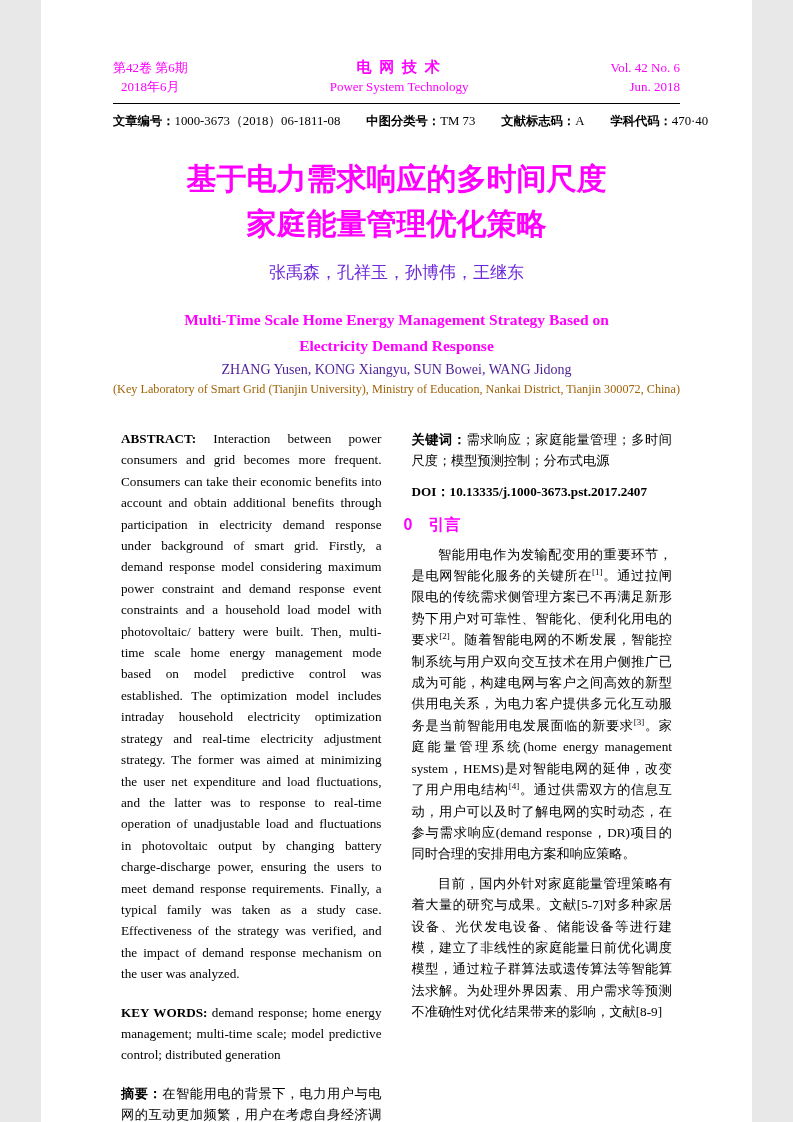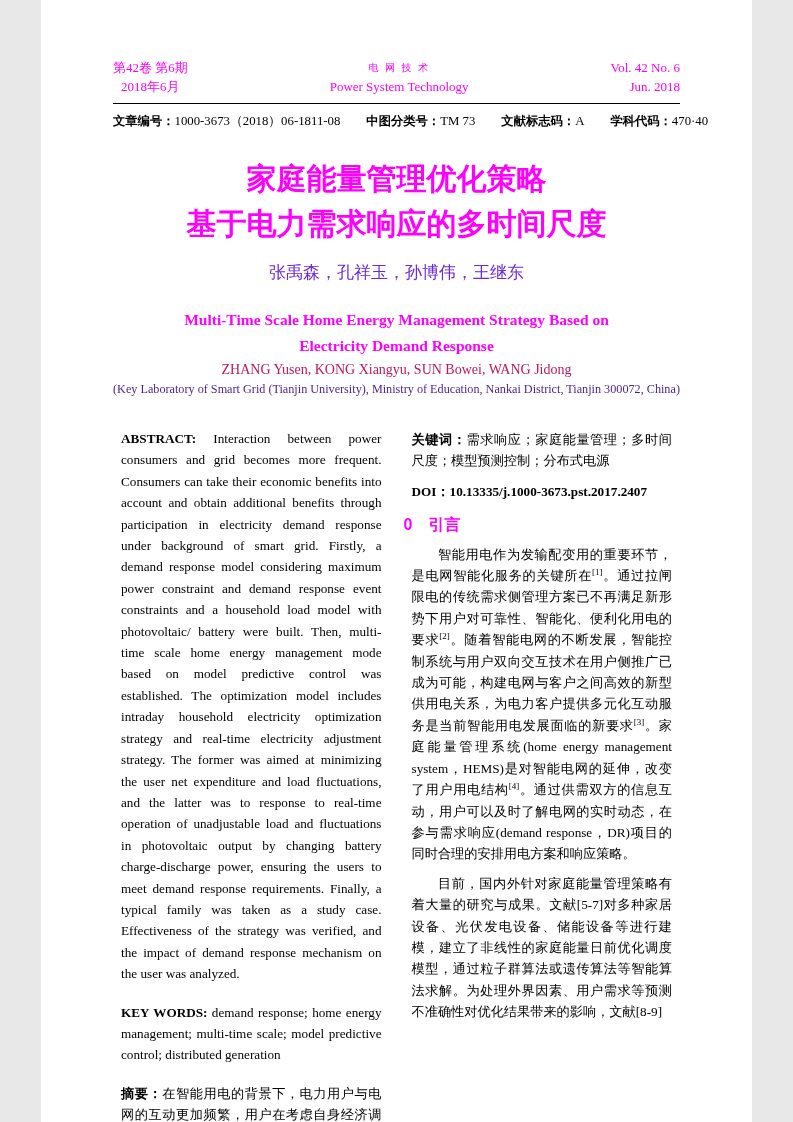--- a/index.html
+++ b/index.html
@@ -9,34 +9,34 @@
     box-sizing: border-box; padding: 58px 72px 0 72px;
     font-family: "Liberation Serif", "DejaVu Serif", serif;
     color: #000;
   }
   
   .jheader { display: flex; justify-content: space-between; align-items: flex-start;
     font-size: 13px; line-height: 19px; color: #ff00ff; }
   .jheader .hl { text-align: left; }
   .jheader .hc { text-align: center; }
   .jheader .hr { text-align: right; }
-  .jtitle-cn { font-size: 10px; font-weight: normal; letter-spacing: 2px; }
+  .jtitle-cn { font-size: 15px; font-weight: bold; letter-spacing: 2px; }
   .header-rule { border: none; border-top: 1.7px solid #000; margin: 7px 0 0 0; }
   .meta-row { display: flex; gap: 26px; margin-top: 9px; font-size: 12.8px; white-space: nowrap; }
   .meta-row b { font-family: "Liberation Sans", "DejaVu Sans", sans-serif; font-weight: bold; font-size: 12.3px; }
   
   .title-cn { margin-top: 26px; text-align: center; color: #ff00ff; font-weight: bold;
     font-size: 30px; line-height: 45px;
     font-family: "Liberation Sans", "DejaVu Sans", sans-serif; }
   .authors-cn { margin-top: 15px; text-align: center; color: #6d28d9; font-size: 17px; }
   .affil-cn { margin-top: 9px; text-align: center; color: #ff00ff; font-size: 13.5px; font-style: italic; }
   .title-en { margin-top: 23px; text-align: center; color: #ff00ff; font-weight: bold;
     font-size: 15.5px; line-height: 26px; }
-  .authors-en { margin-top: 3px; text-align: center; color: #be185d; font-size: 14px; }
-  .affil-en { margin-top: 4px; text-align: center; color: #4c1d95; font-size: 12.2px; }
+  .authors-en { margin-top: 3px; text-align: center; color: #4c1d95; font-size: 14px; }
+  .affil-en { margin-top: 4px; text-align: center; color: #a16207; font-size: 12.2px; }
   
   .columns { display: flex; gap: 14px; margin-top: 23px; height: 683px; }
   .col { flex: 1 1 0; min-width: 0; font-size: 13.2px; line-height: 21.4px; text-align: justify; }
   .col-left { display: flex; flex-direction: column; }
   .col p { margin: 8px; }
   .para-gap { margin-top: 9px !important; }
   .lbl { font-weight: bold; }
   
   .footnote { margin-top: auto; padding-bottom: 10px; }
   .footnote-rule { border: none; border-top: 1.4px solid #000; width: 196px; margin: 0 0 6px 0; }
@@ -72,22 +72,22 @@
   <hr class="header-rule">
 
   <div class="meta-row">
     <span><b>文章编号：</b><span>1000-3673（2018）06-1811-08</span></span>
     <span><b>中图分类号：</b><span>TM 73</span></span>
     <span><b>文献标志码：</b><span>A</span></span>
     <span><b>学科代码：</b><span>470·40</span></span>
   </div>
 
   <div class="title-cn">
+    <div>基于电力需求响应的多时间尺度</div>
     <div>家庭能量管理优化策略</div>
-    <div>基于电力需求响应的多时间尺度</div>
   </div>
   <div class="authors-cn">张禹森，孔祥玉，孙博伟，王继东</div>
 
   <div class="title-en">
     <div>Multi-Time Scale Home Energy Management Strategy Based on</div>
     <div>Electricity Demand Response</div>
   </div>
   <div class="authors-en">ZHANG Yusen, KONG Xiangyu, SUN Bowei, WANG Jidong</div>
   <div class="affil-en">(Key Laboratory of Smart Grid (Tianjin University), Ministry of Education, Nankai District, Tianjin 300072, China)</div>
 

